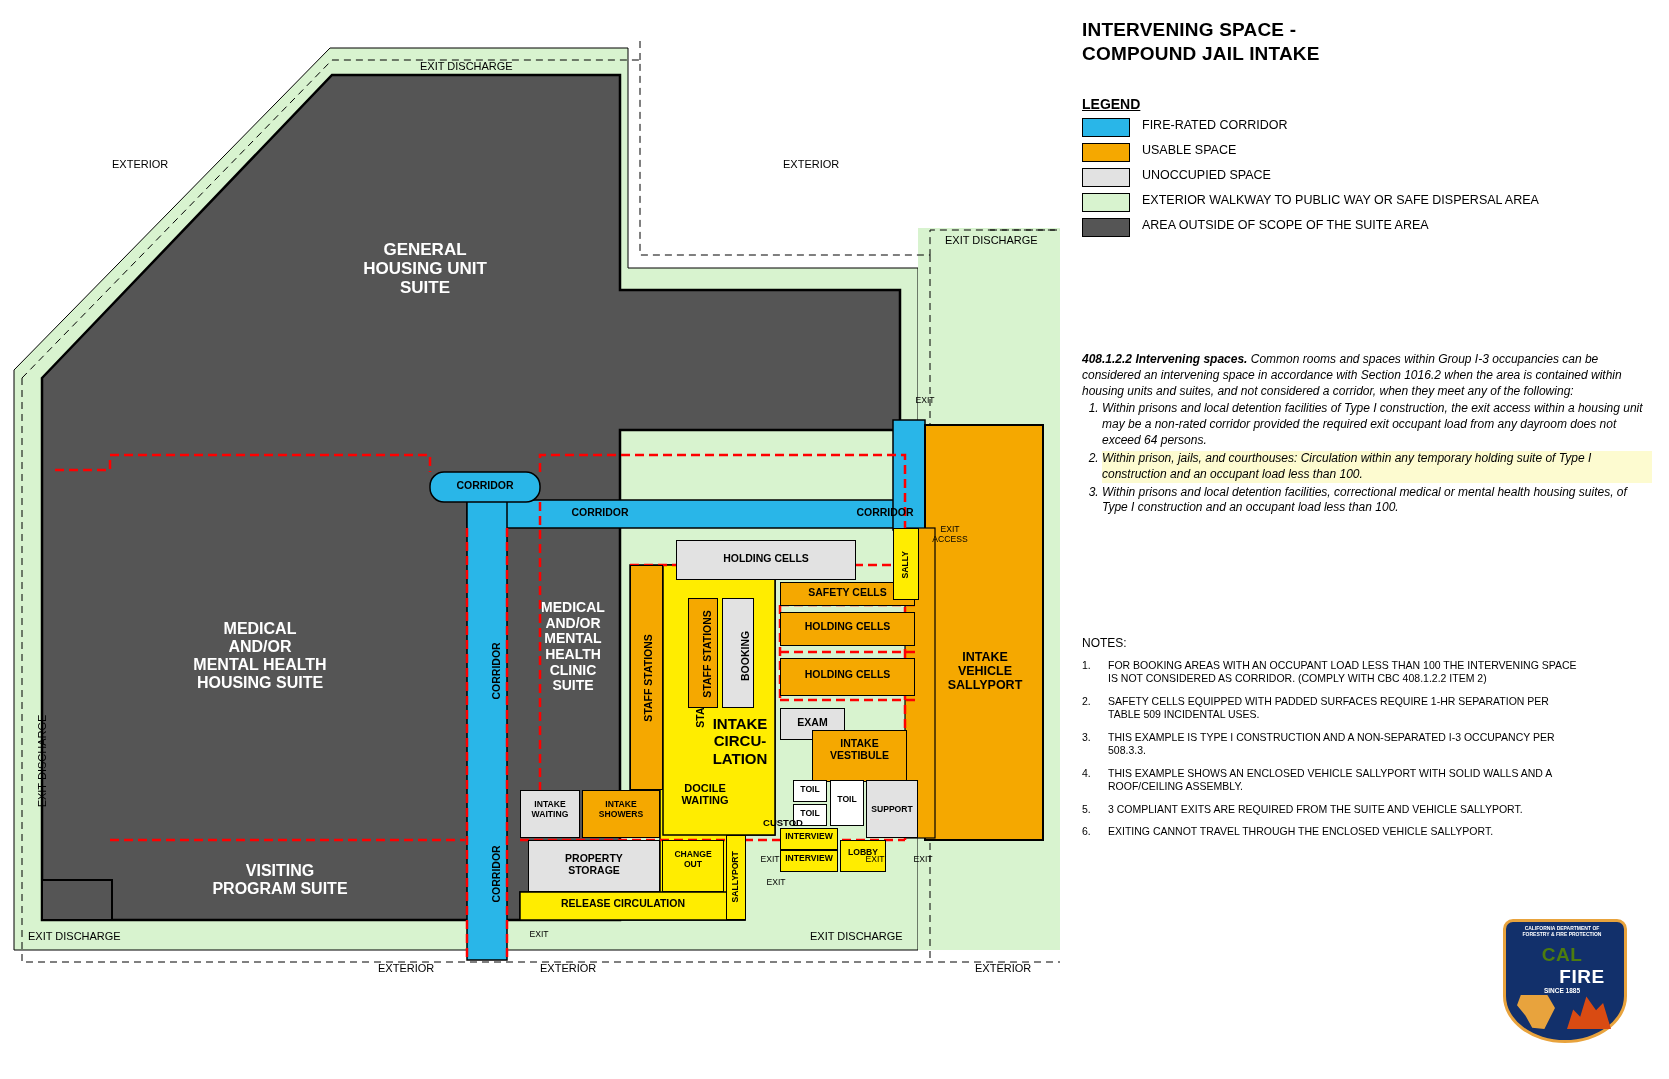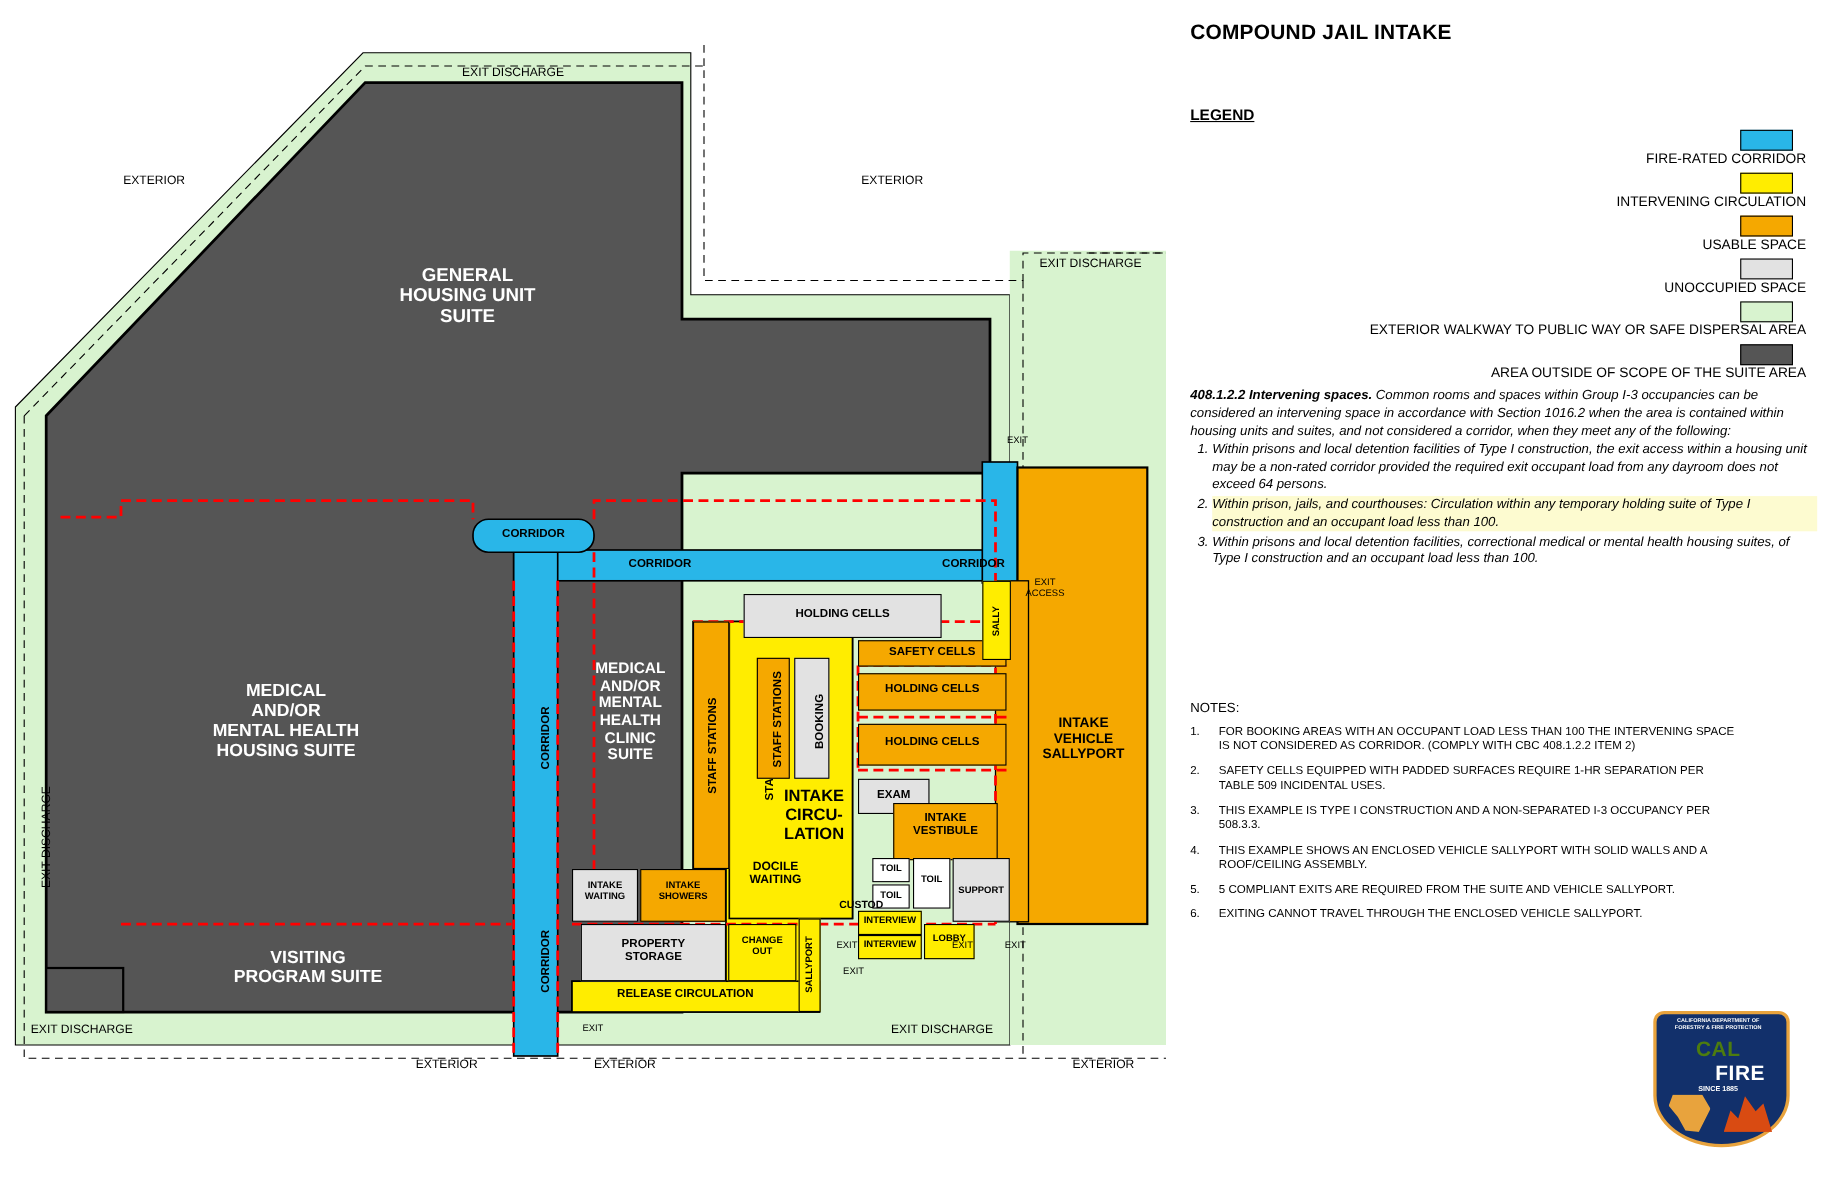--- a/index.html
+++ b/index.html
@@ -8,21 +8,21 @@
   #plan{position:absolute;left:0;top:0;width:1060px;height:1079px;}
   #panel{position:absolute;left:1060px;top:0;width:609px;height:1079px;}
 
   .abs{position:absolute;}
   .lbl{position:absolute;text-align:center;font-weight:bold;line-height:1.12;}
   .rot{transform-origin:50% 50%;}
 
   
   .title{font-size:19px;font-weight:bold;line-height:1.25;letter-spacing:.2px;}
   .legend-h{font-size:14px;font-weight:bold;text-decoration:underline;margin-top:14px;}
-  .legend-row{display:flex;align-items:flex-end;margin-top:6px;flex-direction:column;}
+  .legend-row{display:flex;align-items:flex-start;margin-top:6px;}
   .swatch{width:46px;height:17px;border:1px solid #000;margin-right:12px;flex:0 0 auto;}
   .legend-txt{font-size:12.5px;}
   .dashrow{width:46px;height:17px;margin-right:12px;display:flex;align-items:center;}
   .dashline{width:46px;height:0;border-top:3px dashed #ff0000;}
 
   .code{font-size:12px;line-height:1.32;font-style:italic;}
   .code b{font-style:italic;}
   .code ol{margin:0;padding-left:20px;}
   .code li{margin-top:2px;}
   .hl{background:#fdfbd0;}
@@ -235,34 +235,31 @@
   <div class="txt n tiny" style="left:903px;top:855px;width:40px;">EXIT</div>
   <div class="txt n tiny" style="left:750px;top:855px;width:40px;">EXIT</div>
   <div class="txt n tiny" style="left:519px;top:930px;width:40px;">EXIT</div>
   <div class="txt n tiny" style="left:756px;top:878px;width:40px;">EXIT</div>
 </div>
 
 <div id="panel">
 
   <div class="abs" style="left:22px;top:18px;width:560px;">
     <div class="title">
+      <div>INTERVENING SPACE -</div>
       <div>COMPOUND JAIL INTAKE</div>
     </div>
   </div>
 
   <div class="abs" style="left:22px;top:82px;width:560px;">
     <div class="legend-h">LEGEND</div>
 
     <div class="legend-row">
       <div class="swatch" style="background:#29b6e8;"></div>
       <div class="legend-txt">FIRE-RATED CORRIDOR</div>
-    </div>
-    <div class="legend-row">
-      <div class="swatch" style="background:#ffed00;"></div>
-      <div class="legend-txt">INTERVENING CIRCULATION</div>
     </div>
     <div class="legend-row">
       <div class="swatch" style="background:#f5a800;"></div>
       <div class="legend-txt">USABLE SPACE</div>
     </div>
     <div class="legend-row">
       <div class="swatch" style="background:#e2e2e2;"></div>
       <div class="legend-txt">UNOCCUPIED SPACE</div>
     </div>
     <div class="legend-row">
@@ -300,21 +297,21 @@
     <div class="note">
       <div class="n">3.</div>
       <div class="t">THIS EXAMPLE IS TYPE I CONSTRUCTION AND A NON-SEPARATED I-3 OCCUPANCY PER 508.3.3.</div>
     </div>
     <div class="note">
       <div class="n">4.</div>
       <div class="t">THIS EXAMPLE SHOWS AN ENCLOSED VEHICLE SALLYPORT WITH SOLID WALLS AND A ROOF/CEILING ASSEMBLY.</div>
     </div>
     <div class="note">
       <div class="n">5.</div>
-      <div class="t">5 COMPLIANT EXITS ARE REQUIRED FROM THE SUITE AND VEHICLE SALLYPORT.</div>
+      <div class="t">3 COMPLIANT EXITS ARE REQUIRED FROM THE SUITE AND VEHICLE SALLYPORT.</div>
     </div>
     <div class="note">
       <div class="n">6.</div>
       <div class="t">EXITING CANNOT TRAVEL THROUGH THE ENCLOSED VEHICLE SALLYPORT.</div>
     </div>
   </div>
 
   <div class="badge">
     <div class="shield"></div>
     <div class="top">CALIFORNIA DEPARTMENT OF FORESTRY &amp; FIRE PROTECTION</div>

